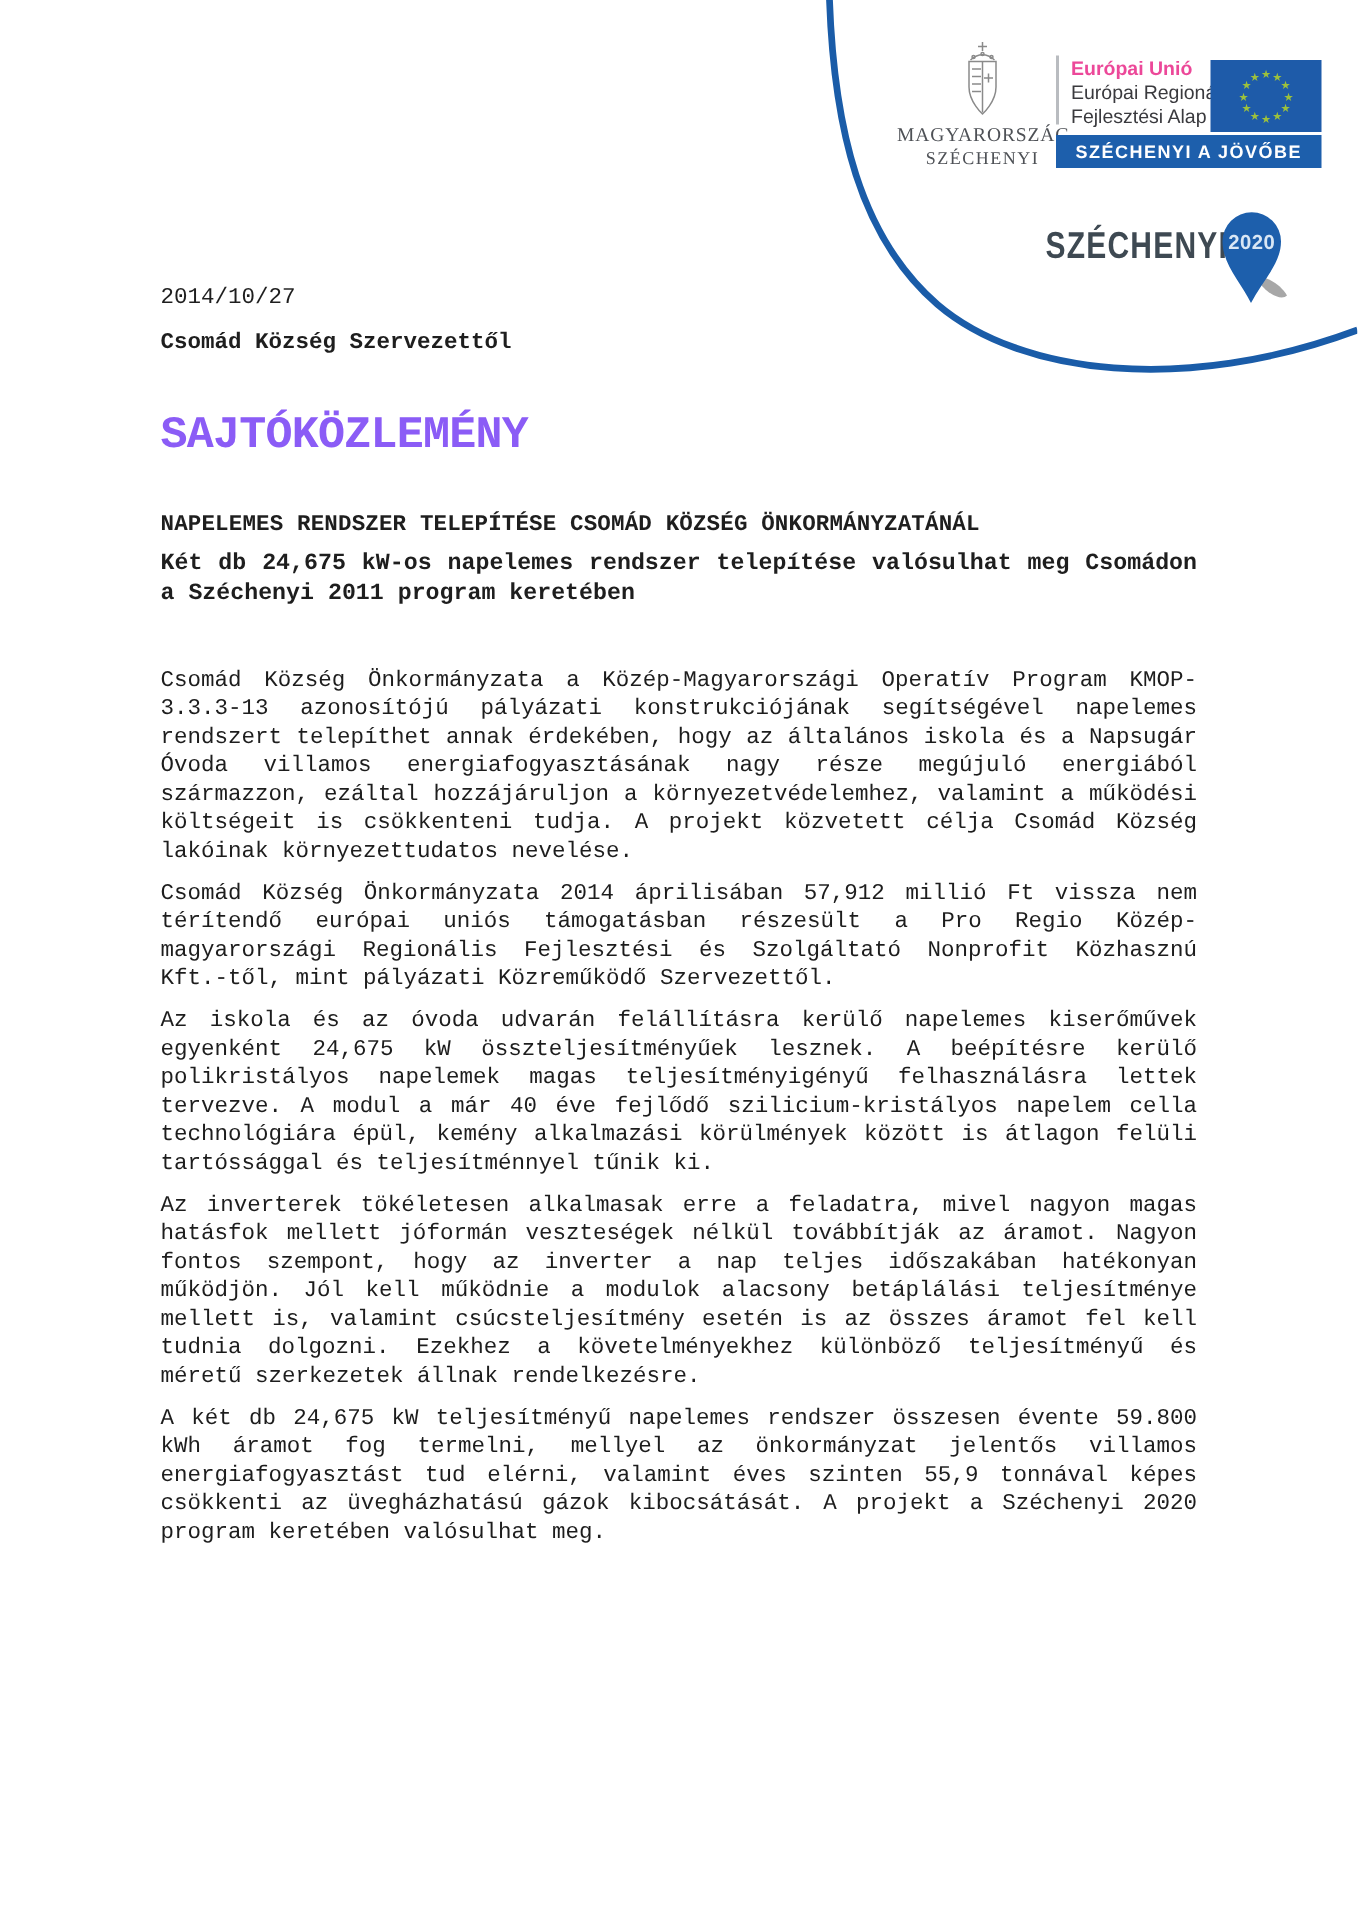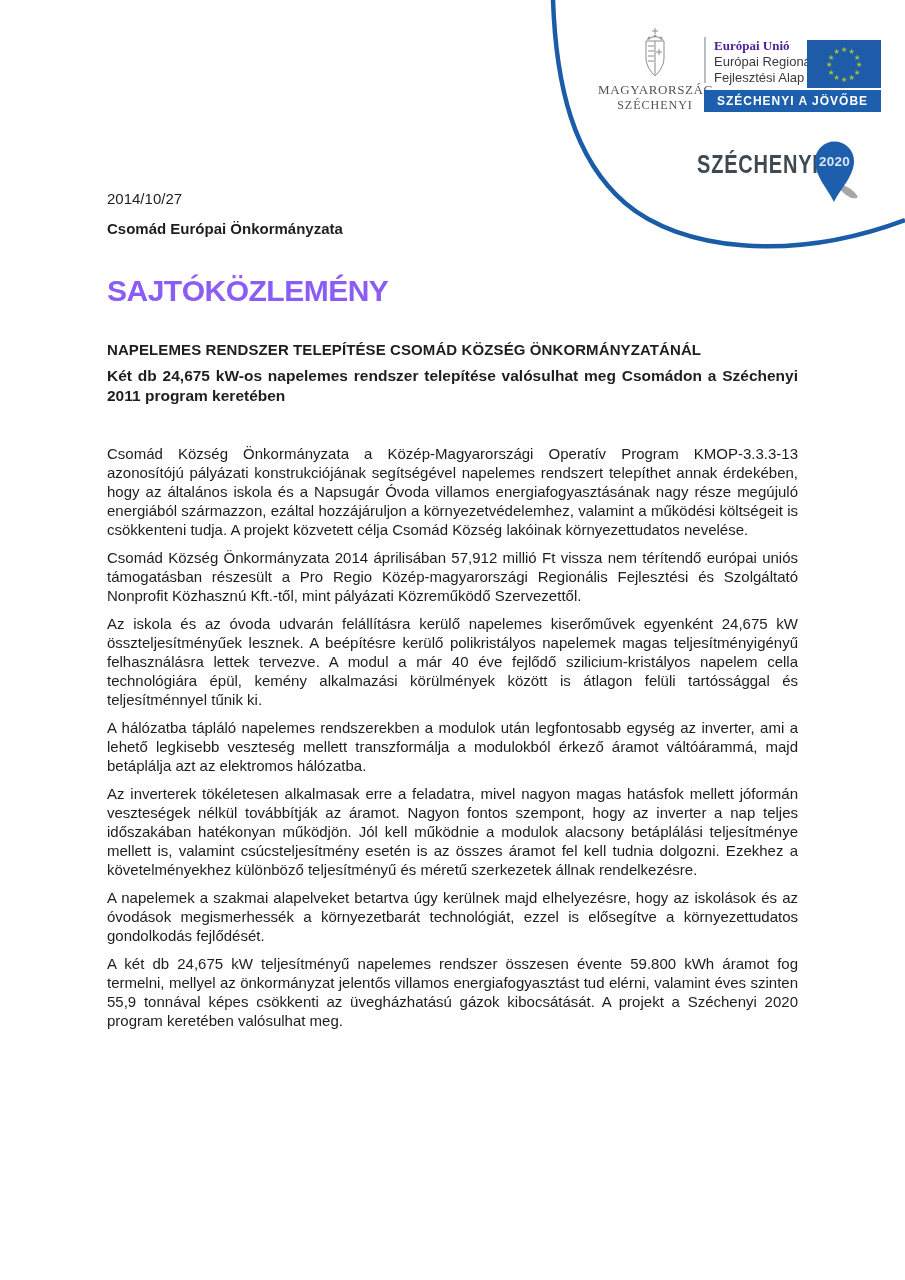--- a/index.html
+++ b/index.html
@@ -29,21 +29,21 @@
   }
   .gov-line2 {
     font-family: "Liberation Serif", serif;
     font-size: 12px; letter-spacing: 1px; color: #4e5156;
   }
   .header-divider {
     position: absolute; left: 704px; top: 37px;
     width: 2px; height: 46px; background: #b9bcc0;
   }
   .eu-text { position: absolute; left: 714px; top: 38px; line-height: 16px; }
-  .eu-text .l1 { font-size: 13px; font-weight: bold; color: #4c1d95; font-family: Liberation Serif, serif; }
+  .eu-text .l1 { font-size: 13px; font-weight: bold; color: #ec4899; }
   .eu-text .l2, .eu-text .l3 { font-size: 13px; color: #3a3a3e; }
   .eu-flag {
     position: absolute; left: 807px; top: 40px;
     width: 74px; height: 48px; background: #1e5ba9;
   }
   .banner {
     position: absolute; left: 704px; top: 90px;
     width: 177px; height: 22px; background: #1d5fac;
     color: #ffffff; font-size: 12px; font-weight: bold;
     letter-spacing: 1px; line-height: 22px; text-align: center;
@@ -51,21 +51,21 @@
   .szechenyi-label {
     position: absolute; left: 697px; top: 150px;
     font-size: 25px; font-weight: bold; color: #3e4952;
     letter-spacing: 1px; transform: scaleX(0.8); transform-origin: left top;
     white-space: nowrap;
   }
   .pin-svg { position: absolute; left: 813px; top: 140px; }
 
   
   .content {
-    position: absolute; left: 107px; top: 0; width: 691px;
+    position: absolute; left: 107px; top: 0; width: 691px; font-family: Liberation Mono, monospace;
   }
   .date-line { margin-top: 190px; font-size: 15px; }
   .sender-line { margin-top: 13px; font-size: 15px; font-weight: bold; }
   .headline {
     margin-top: 38px; font-size: 30px; font-weight: bold;
     color: #8b5cf6; letter-spacing: -0.5px; line-height: 32px;
   }
   .subtitle {
     margin-top: 34px; font-size: 15px; font-weight: bold;
     white-space: nowrap; letter-spacing: 0.1px;
@@ -142,29 +142,27 @@
 
   <div class="szechenyi-label">SZÉCHENYI</div>
   <svg class="pin-svg" width="48" height="64" viewBox="0 0 48 64" aria-hidden="true">
     <path d="M26,48 C34,58 42,60 45,57 C41,50 33,45 25,44 Z" fill="#a7a7a7"></path>
     <path d="M21,62 C14,48 2,36 2,21 A19.5,19.5 0 1 1 41,21 C41,36 28,48 21,62 Z" fill="#1d5fac"></path>
     <text x="21.5" y="26" text-anchor="middle" font-size="13.5" font-weight="bold" letter-spacing="0.3" fill="#d9e7f5">2020</text>
   </svg>
 
   <div class="content">
     <div class="date-line">2014/10/27</div>
-    <div class="sender-line">Csomád Európai Önkormányzata</div>
+    <div class="sender-line">Csomád Község Szervezettől</div>
     <h1 class="headline">SAJTÓKÖZLEMÉNY</h1>
     <div class="subtitle">NAPELEMES RENDSZER TELEPÍTÉSE CSOMÁD KÖZSÉG ÖNKORMÁNYZATÁNÁL</div>
     <div class="lead">Két db 24,675 kW-os napelemes rendszer telepítése valósulhat meg Csomádon a Széchenyi 2011 program keretében</div>
 
     <div class="body-text">
       <p>Csomád Község Önkormányzata a Közép-Magyarországi Operatív Program KMOP-3.3.3-13 azonosítójú pályázati konstrukciójának segítségével napelemes rendszert telepíthet annak érdekében, hogy az általános iskola és a Napsugár Óvoda villamos energiafogyasztásának nagy része megújuló energiából származzon, ezáltal hozzájáruljon a környezetvédelemhez, valamint a működési költségeit is csökkenteni tudja. A projekt közvetett célja Csomád Község lakóinak környezettudatos nevelése.</p>
       <p>Csomád Község Önkormányzata 2014 áprilisában 57,912 millió Ft vissza nem térítendő európai uniós támogatásban részesült a Pro Regio Közép-magyarországi Regionális Fejlesztési és Szolgáltató Nonprofit Közhasznú Kft.-től, mint pályázati Közreműködő Szervezettől.</p>
       <p>Az iskola és az óvoda udvarán felállításra kerülő napelemes kiserőművek egyenként 24,675 kW összteljesítményűek lesznek. A beépítésre kerülő polikristályos napelemek magas teljesítményigényű felhasználásra lettek tervezve. A modul a már 40 éve fejlődő szilicium-kristályos napelem cella technológiára épül, kemény alkalmazási körülmények között is átlagon felüli tartóssággal és teljesítménnyel tűnik ki.</p>
-      <p>A hálózatba tápláló napelemes rendszerekben a modulok után legfontosabb egység az inverter, ami a lehető legkisebb veszteség mellett transzformálja a modulokból érkező áramot váltóárammá, majd betáplálja azt az elektromos hálózatba.</p>
       <p>Az inverterek tökéletesen alkalmasak erre a feladatra, mivel nagyon magas hatásfok mellett jóformán veszteségek nélkül továbbítják az áramot. Nagyon fontos szempont, hogy az inverter a nap teljes időszakában hatékonyan működjön. Jól kell működnie a modulok alacsony betáplálási teljesítménye mellett is, valamint csúcsteljesítmény esetén is az összes áramot fel kell tudnia dolgozni. Ezekhez a követelményekhez különböző teljesítményű és méretű szerkezetek állnak rendelkezésre.</p>
-      <p>A napelemek a szakmai alapelveket betartva úgy kerülnek majd elhelyezésre, hogy az iskolások és az óvodások megismerhessék a környezetbarát technológiát, ezzel is elősegítve a környezettudatos gondolkodás fejlődését.</p>
       <p>A két db 24,675 kW teljesítményű napelemes rendszer összesen évente 59.800 kWh áramot fog termelni, mellyel az önkormányzat jelentős villamos energiafogyasztást tud elérni, valamint éves szinten 55,9 tonnával képes csökkenti az üvegházhatású gázok kibocsátását. A projekt a Széchenyi 2020 program keretében valósulhat meg.</p>
     </div>
   </div>
 
 </div>
 
 </body></html>

